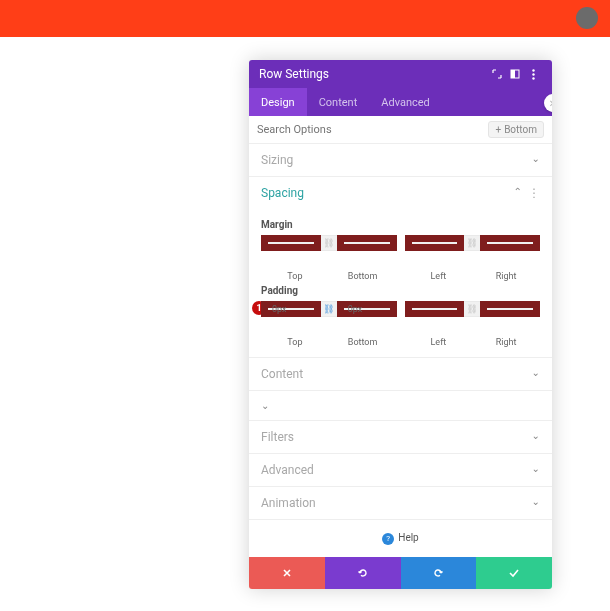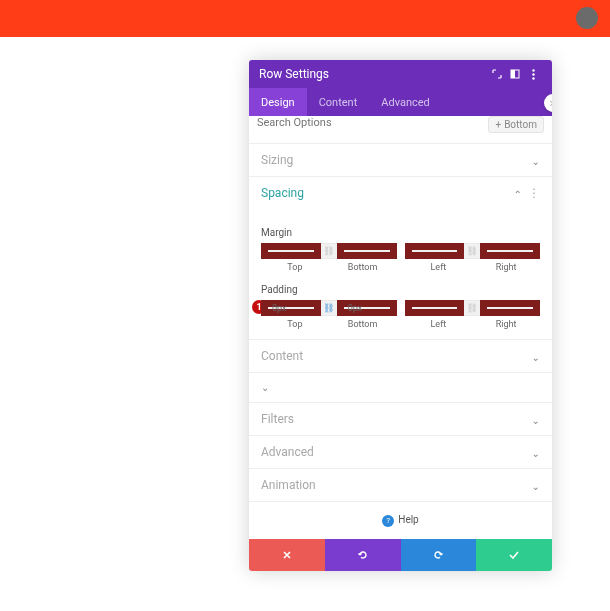--- a/index.html
+++ b/index.html
@@ -7,38 +7,38 @@
 .topbar{height:37px;background:#ff3e17;position:relative}
 .avatar{position:absolute;right:12px;top:7px;width:22px;height:22px;border-radius:50%;background:#6b6b6b}
 .modal{position:absolute;left:249px;top:60px;width:303px;background:#fff;box-shadow:0 0 20px rgba(0,0,0,.18);border-radius:3px;overflow:hidden}
 .mhdr{background:#6c2eb9;color:#fff;height:28px;display:flex;align-items:center;padding:0 10px;font-size:12px;font-weight:400}
 .mhdr .sp{flex:1}
 .mhdr .ic{width:18px;display:flex;justify-content:center;cursor:pointer}
 .tabs{background:#6c2eb9;display:flex;height:28px;position:relative}
 .tab{padding:0 12px;font-size:11px;color:#d3c3ec;display:flex;align-items:center;cursor:pointer}
 .tab.active{background:#8741d6;color:#fff}
 .tabclose{position:absolute;right:-10px;top:6px;width:18px;height:18px;border-radius:50%;background:#fff;color:#bbb;display:flex;align-items:center;justify-content:center;font-size:10px;box-shadow:0 1px 3px rgba(0,0,0,.2);cursor:pointer}
-.search{display:flex;align-items:flex-start;height:28px;border-bottom:1px solid #eee;padding:0 8px}
+.search{display:flex;align-items:center;height:28px;border-bottom:1px solid #eee;padding:0 8px}
 .search input{border:0;outline:0;font-size:11px;color:#999;flex:1;background:transparent}
 .filterbtn{font-size:10px;color:#888;background:#f4f4f4;border:1px solid #e4e4e4;padding:2px 6px;border-radius:3px;cursor:pointer;display:flex;align-items:center;gap:3px}
 .section{border-bottom:1px solid #eee}
-.shdr{display:flex;align-items:flex-end;padding:9px 12px;cursor:pointer}
+.shdr{display:flex;align-items:flex-start;padding:9px 12px;cursor:pointer}
 .shdr .lbl{flex:1;font-size:12px;color:#a8a8a8}
 .shdr.open .lbl{color:#2ea3a3}
 .shdr .chev{color:#888;font-size:10px}
 .shdr .dots{color:#aaa;font-size:12px;margin-left:6px}
 .sbody{padding:6px 12px 10px}
-.grplbl{font-size:10px;font-weight:400;color:#555;margin:12px 0 5px}
+.grplbl{font-size:10px;font-weight:700;color:#555;margin:4px 0 5px}
 .sprow{display:flex;gap:8px}
 .spgrp{display:flex;flex:1;flex-direction:column}
 .spbar{display:flex;height:16px;position:relative}
 .spcell{flex:1;background:#f1f1f1;border:7px solid #7f1d1d;font-size:9px;color:#666;display:flex;align-items:center;padding:0 4px}
 .link{width:16px;background:#f1f1f1;border-top:1px solid #e9e9e9;border-bottom:1px solid #e9e9e9;display:flex;align-items:center;justify-content:center;color:#bbb;font-size:9px}
 .link.on{color:#2b87da}
-.splabels{display:flex;margin-top:3px}
+.splabels{display:flex;margin-top:20px}
 .splabels span{flex:1;text-align:center;font-size:9px;color:#666}
 .padwrap{position:relative}
 .stepnum{position:absolute;left:-9px;top:0;width:14px;height:14px;border-radius:50%;background:#c60d0d;color:#fff;font-size:9px;font-weight:700;display:flex;align-items:center;justify-content:center}
 .help{text-align:center;padding:12px 0;font-size:10px;color:#555}
 .help .q{display:inline-flex;width:12px;height:12px;border-radius:50%;background:#2b87da;color:#fff;font-size:8px;align-items:center;justify-content:center;margin-right:4px}
 .footer{display:flex;height:32px}
 .fbtn{flex:1;display:flex;align-items:center;justify-content:center;color:#fff;cursor:pointer}
 .fbtn.red{background:#eb5a55}
 .fbtn.purple{background:#7a3bcf}
 .fbtn.blue{background:#2b87da}

